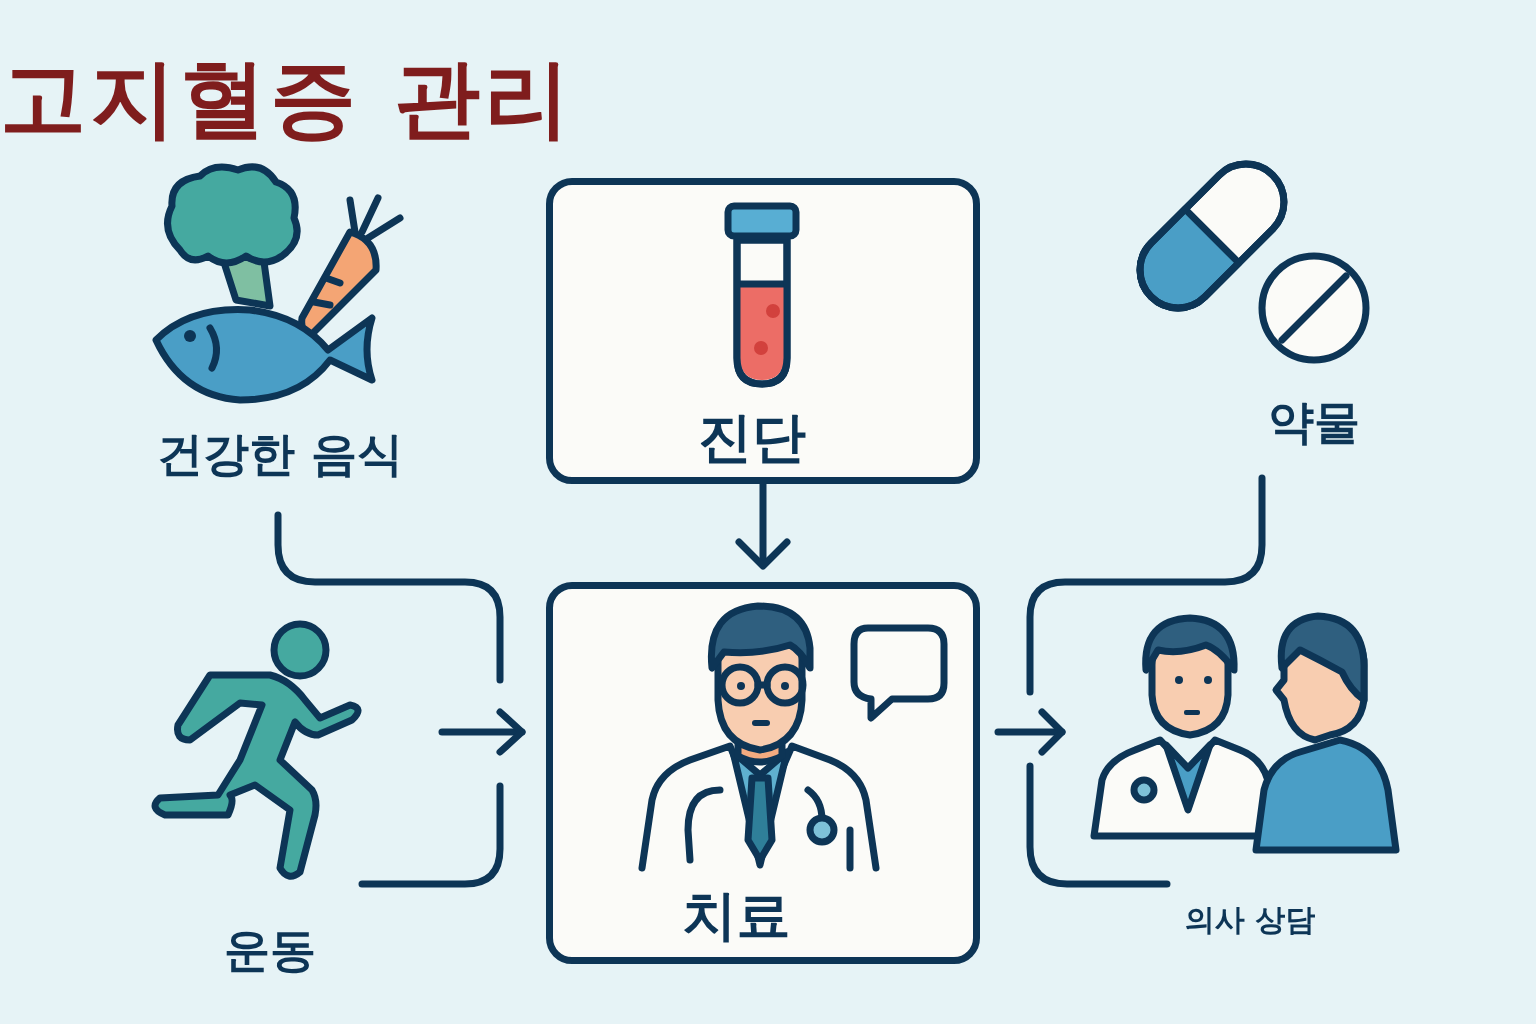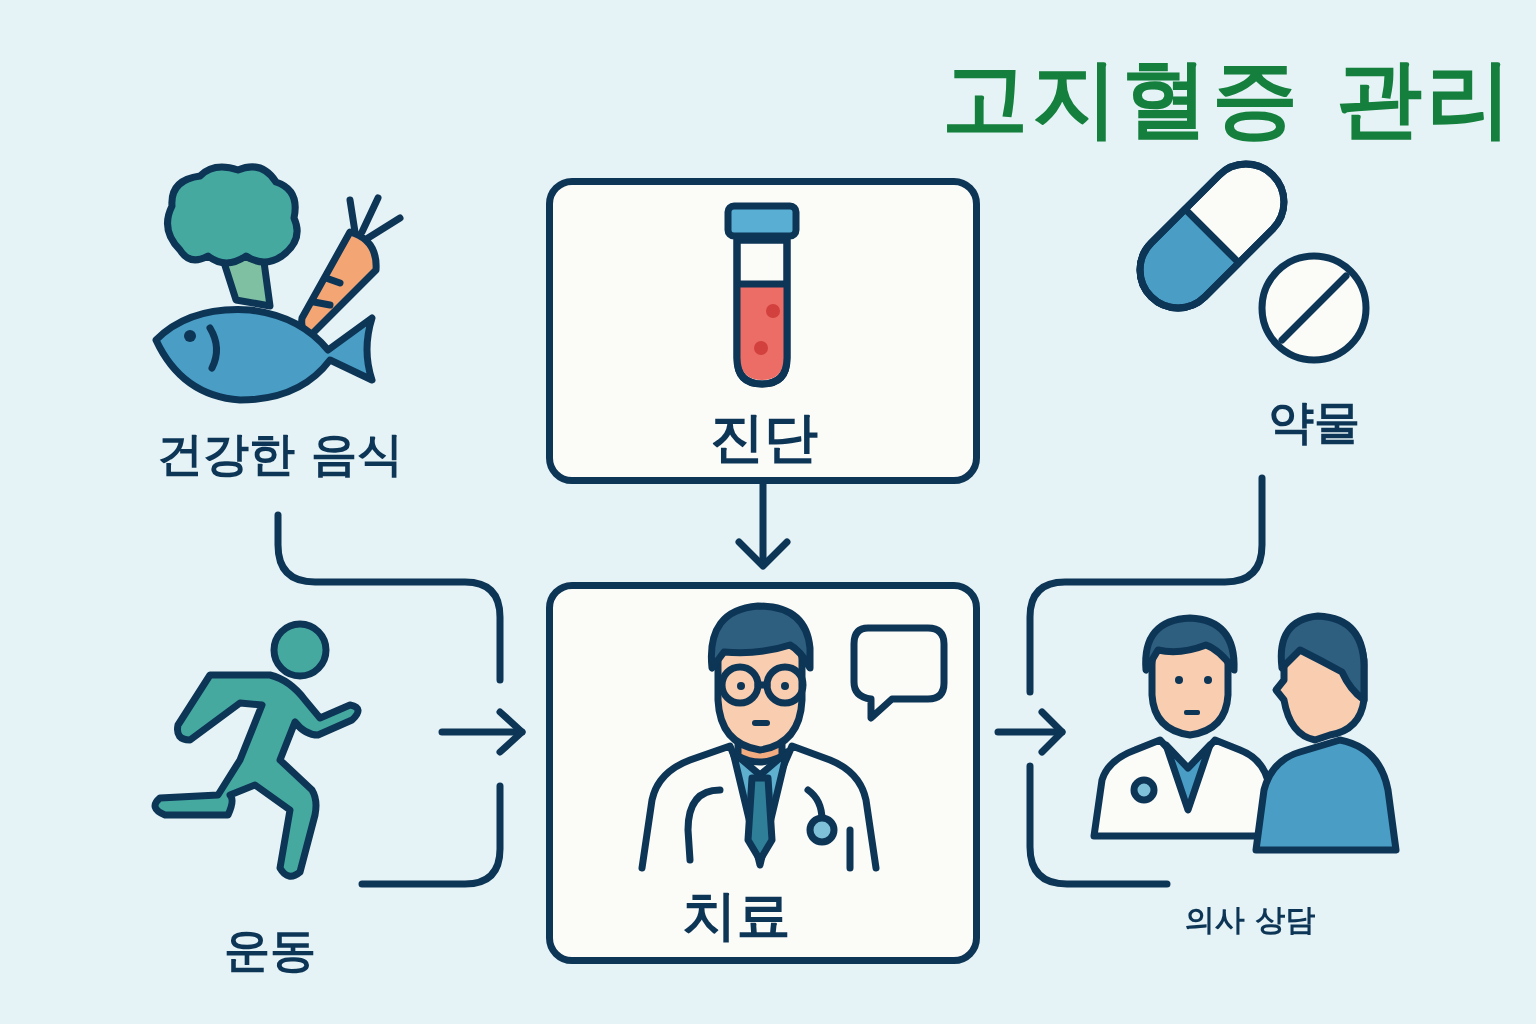--- a/index.html
+++ b/index.html
@@ -4,22 +4,22 @@
 <style>
   html, body { margin: 0; padding: 0; }
   body {
     width: 1536px; height: 1024px; overflow: hidden;
     background: #e6f3f6;
     font-family: "DejaVu Sans", sans-serif;
     position: relative;
   }
   .title {
     position: absolute; left: 0; top: 38px; width: 1516px;
-    text-align: right; font-size: 86px; font-weight: bold;
-    color: #15803d; letter-spacing: 4px; line-height: 120px;
+    text-align: left; font-size: 86px; font-weight: bold;
+    color: #7f1d1d; letter-spacing: 4px; line-height: 120px;
   }
   .label {
     position: absolute; font-weight: bold; color: #0d3556;
     text-align: center; white-space: nowrap;
   }
   .box {
     position: absolute; background: #fbfbf8;
     border: 7px solid #0d3556; border-radius: 26px; box-sizing: border-box;
   }
   svg.layer { position: absolute; left: 0; top: 0; }
@@ -56,21 +56,21 @@
   <g stroke="#0d3556" stroke-width="7" stroke-linejoin="round">
     <path d="M737,240 L787,240 L787,358 Q787,384 762,384 Q737,384 737,358 Z" fill="#fbfbf8"></path>
     <path d="M740,286 L784,286 L784,357 Q784,380 762,380 Q740,380 740,357 Z" fill="#ec6d66" stroke="none"></path>
     <line x1="738" y1="284" x2="786" y2="284"></line>
     <path d="M737,240 L787,240 L787,358 Q787,384 762,384 Q737,384 737,358 Z" fill="none"></path>
     <rect x="728" y="206" width="68" height="30" rx="6" fill="#58aed3"></rect>
   </g>
   <circle cx="773" cy="311" r="7" fill="#d2413d"></circle>
   <circle cx="761" cy="348" r="7" fill="#d2413d"></circle>
 </svg>
-<div class="label" style="left:547px; top:402px; width:434px; font-size:54px;">진단</div>
+<div class="label" style="left:535px; top:402px; width:434px; font-size:54px;">진단</div>
 
 <div class="box" style="left:546px; top:582px; width:434px; height:382px;"></div>
 <svg class="layer" width="1536" height="1024">
   <g stroke="#0d3556" stroke-width="7" stroke-linejoin="round" stroke-linecap="round">
 
     <path d="M642,868 L652,800 Q658,772 690,760 L730,746 L760,820 L792,746 L830,760 Q860,772 866,800 L876,868" fill="#fbfbf8"></path>
 
     <path d="M733,752 L760,775 L787,752 L787,752 L760,865 Z" fill="#5fb0cf"></path>
     <path d="M752,778 L768,778 L772,840 L760,860 L748,840 Z" fill="#2f7f99"></path>
 

